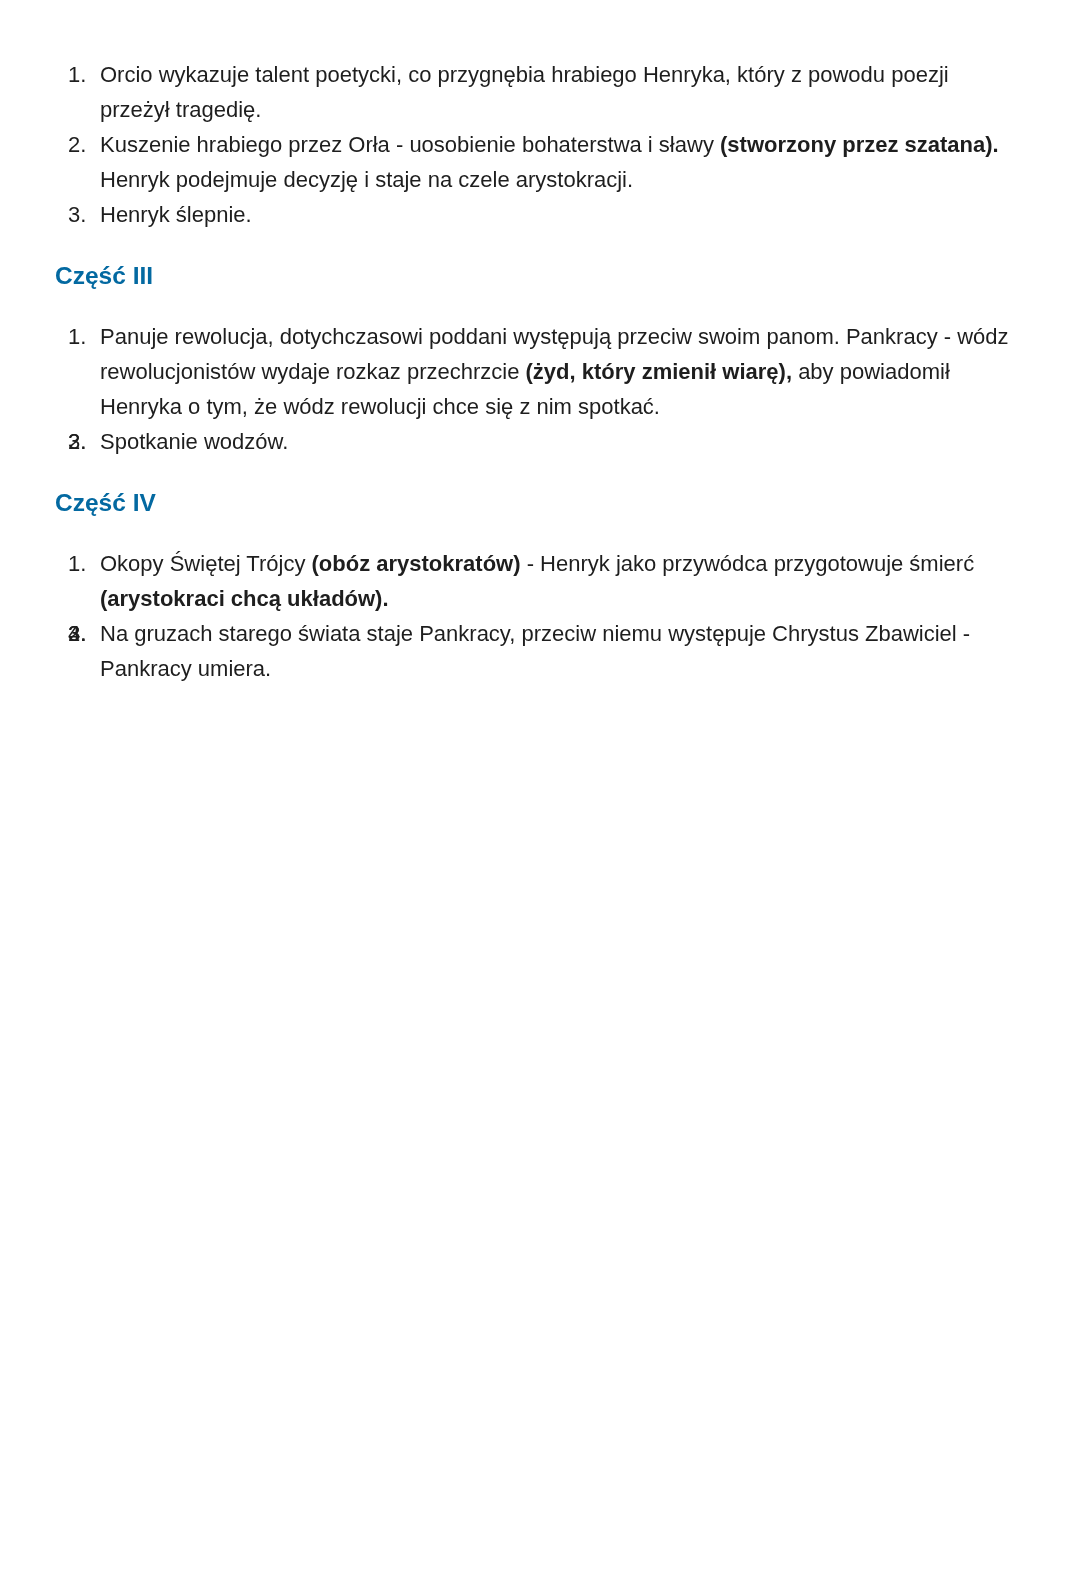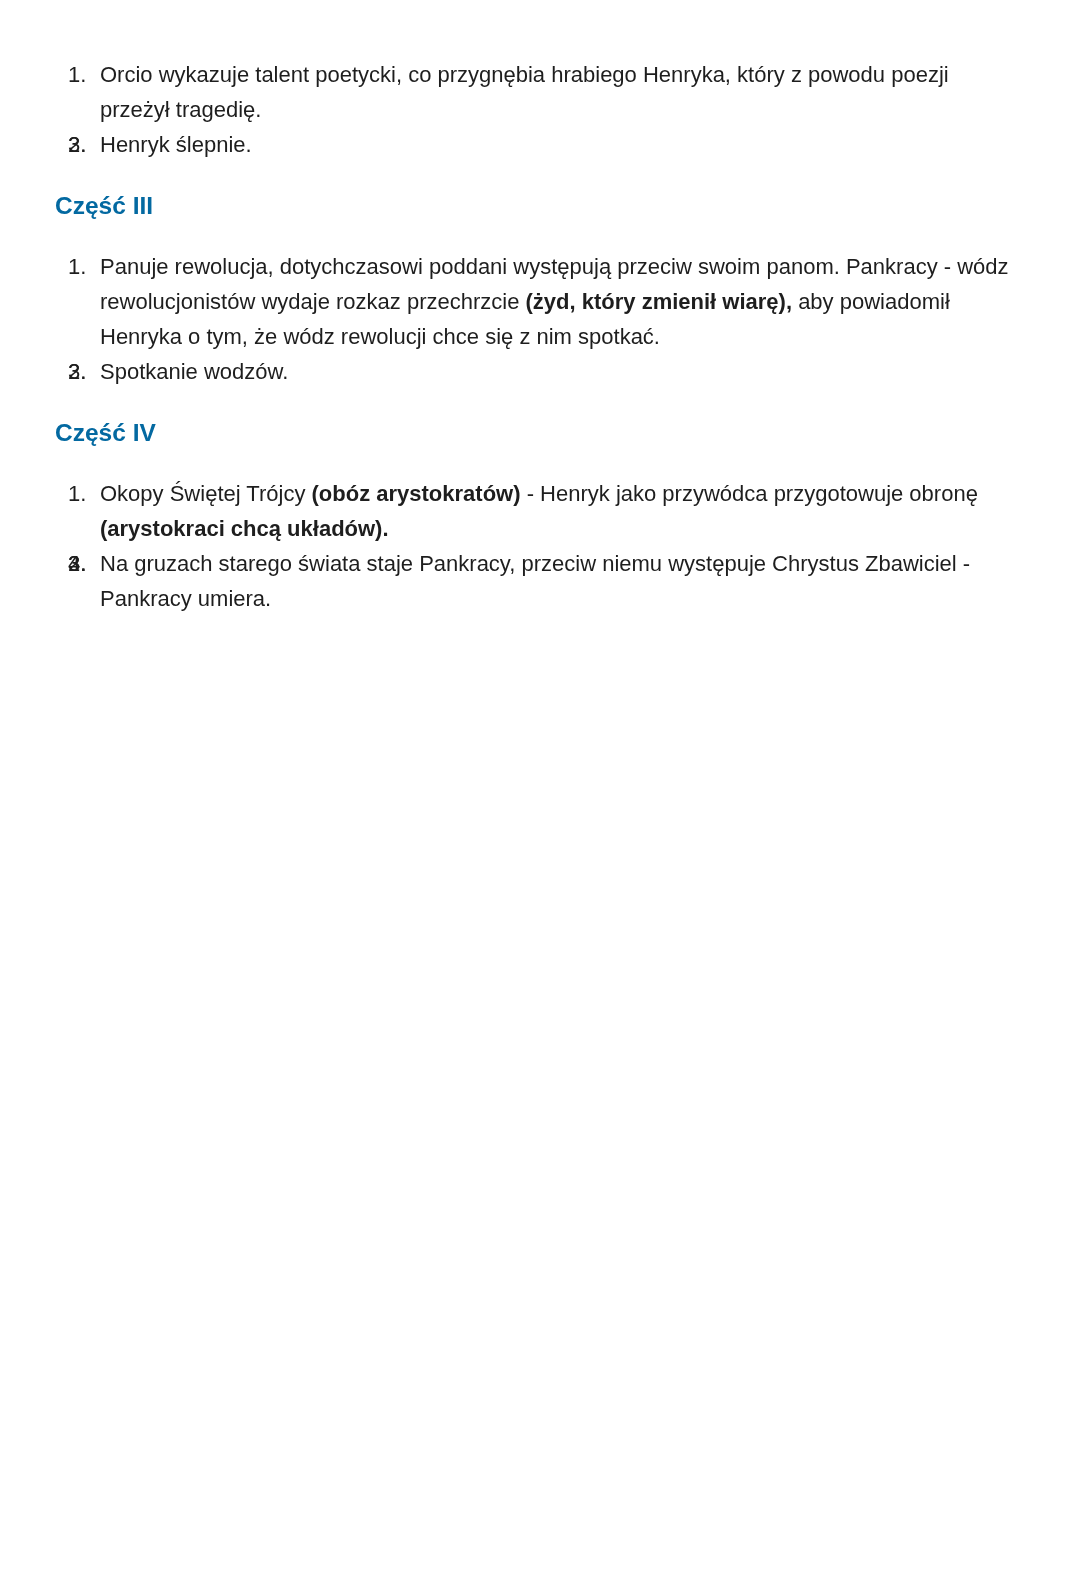--- a/index.html
+++ b/index.html
@@ -48,30 +48,30 @@
     font-weight: 700;
   }
 </style>
 </head>
 <body>
 
 <div class="page">
   <main>
       <ol class="doc-list">
         <li><span class="num">1.</span><span><span>Orcio wykazuje talent poetycki, co przygnębia hrabiego Henryka, który z powodu poezji przeżył tragedię.</span></span></li>
-        <li><span class="num">2.</span></li>
+        <li><span class="num">2.</span><span><span>Kuszenie hrabiego przez Orła - uosobienie bohaterstwa i sławy </span><strong>(stworzony przez szatana).</strong><span> Henryk podejmuje decyzję i staje na czele arystokracji.</span></span></li>
         <li><span class="num">3.</span><span><span>Henryk ślepnie.</span></span></li>
       </ol>
       <h2 class="section-heading">Część III</h2>
       <ol class="doc-list">
         <li><span class="num">1.</span><span><span>Panuje rewolucja, dotychczasowi poddani występują przeciw swoim panom. Pankracy - wódz rewolucjonistów wydaje rozkaz przechrzcie </span><strong>(żyd, który zmienił wiarę),</strong><span> aby powiadomił Henryka o tym, że wódz rewolucji chce się z nim spotkać.</span></span></li>
         <li><span class="num">2.</span></li>
         <li><span class="num">3.</span><span><span>Spotkanie wodzów.</span></span></li>
       </ol>
       <h2 class="section-heading">Część IV</h2>
       <ol class="doc-list">
-        <li><span class="num">1.</span><span><span>Okopy Świętej Trójcy </span><strong>(obóz arystokratów)</strong><span> - Henryk jako przywódca przygotowuje obronę </span><strong>(arystokraci chcą układów).</strong></span></li>
+        <li><span class="num">1.</span><span><span>Okopy Świętej Trójcy </span><strong>(obóz arystokratów)</strong><span> - Henryk jako przywódca przygotowuje śmierć </span><strong>(arystokraci chcą układów).</strong></span></li>
         <li><span class="num">2.</span></li>
         <li><span class="num">3.</span></li>
         <li><span class="num">4.</span><span><span>Na gruzach starego świata staje Pankracy, przeciw niemu występuje Chrystus Zbawiciel - Pankracy umiera.</span></span></li>
       </ol>
     </main>
 </div>
 
 </body></html>

